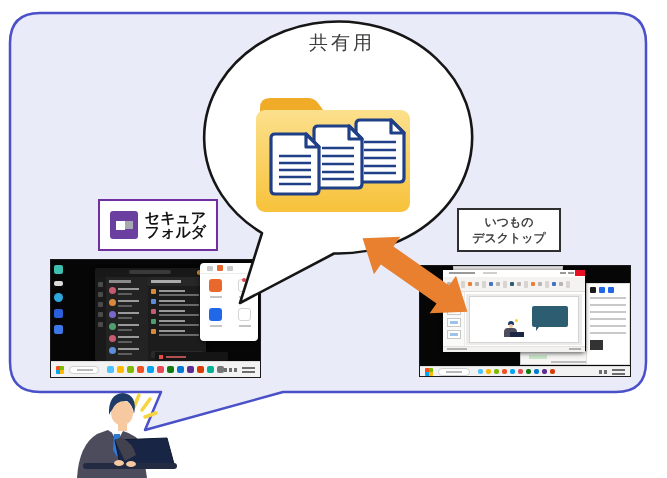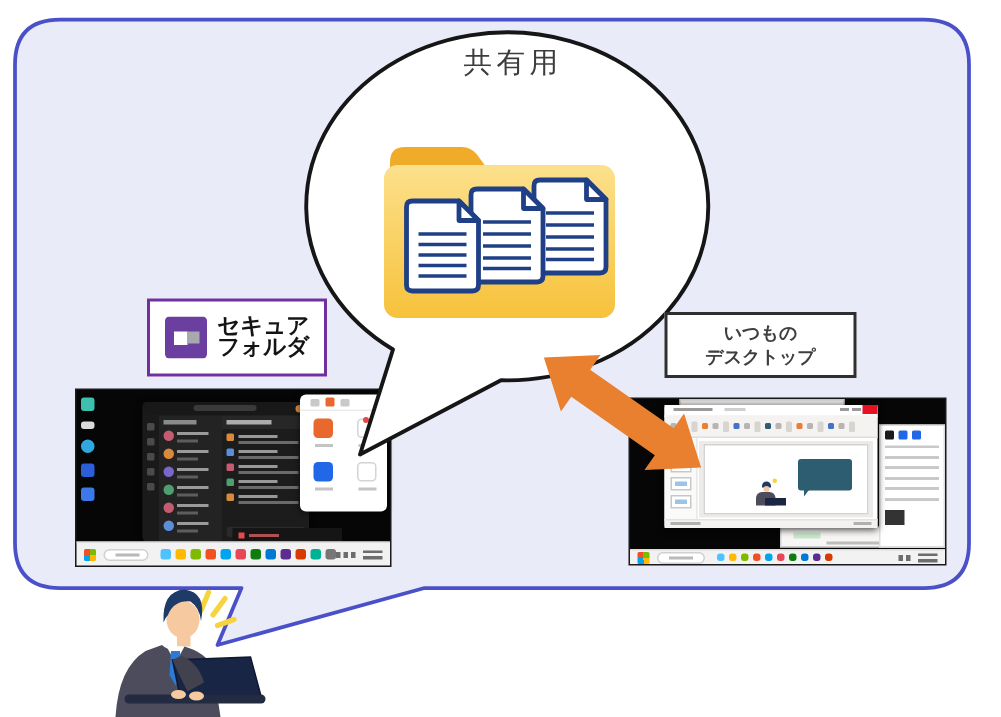--- a/index.html
+++ b/index.html
@@ -13,21 +13,21 @@
 
   
   .bubble-text{left:242px;top:29px;width:200px;text-align:center;color:#3c3c3c;
                font-weight:normal;font-size:19px;line-height:27px;letter-spacing:3px}
 
   
   .lbl{background:#fff;display:flex;align-items:center;justify-content:center;
        box-sizing:border-box;font-weight:bold;text-align:center}
   .lbl-secure{left:98px;top:199px;width:120px;height:52px;border:2px solid #7030A0;
               gap:7px;font-size:15px;line-height:14px;color:#141414}
-  .lbl-desktop{left:443px;top:208px;width:128px;height:44px;border:2px solid #2f2f2f;
+  .lbl-desktop{left:457px;top:208px;width:104px;height:44px;border:2px solid #2f2f2f;
                font-size:12px;line-height:16px;color:#3f3f3f}
 
   
   .shot{background:#060606;box-shadow:0 0 0 1px #1a1a1a}
   .shot-left{left:51px;top:260px;width:209px;height:117px}
   .shot-right{left:420px;top:266px;width:210px;height:110px}
 
   
   .desk-icons{left:3px;top:5px;width:10px}
   .desk-icons span{width:9px;height:9px;border-radius:2px;margin-bottom:7px}

